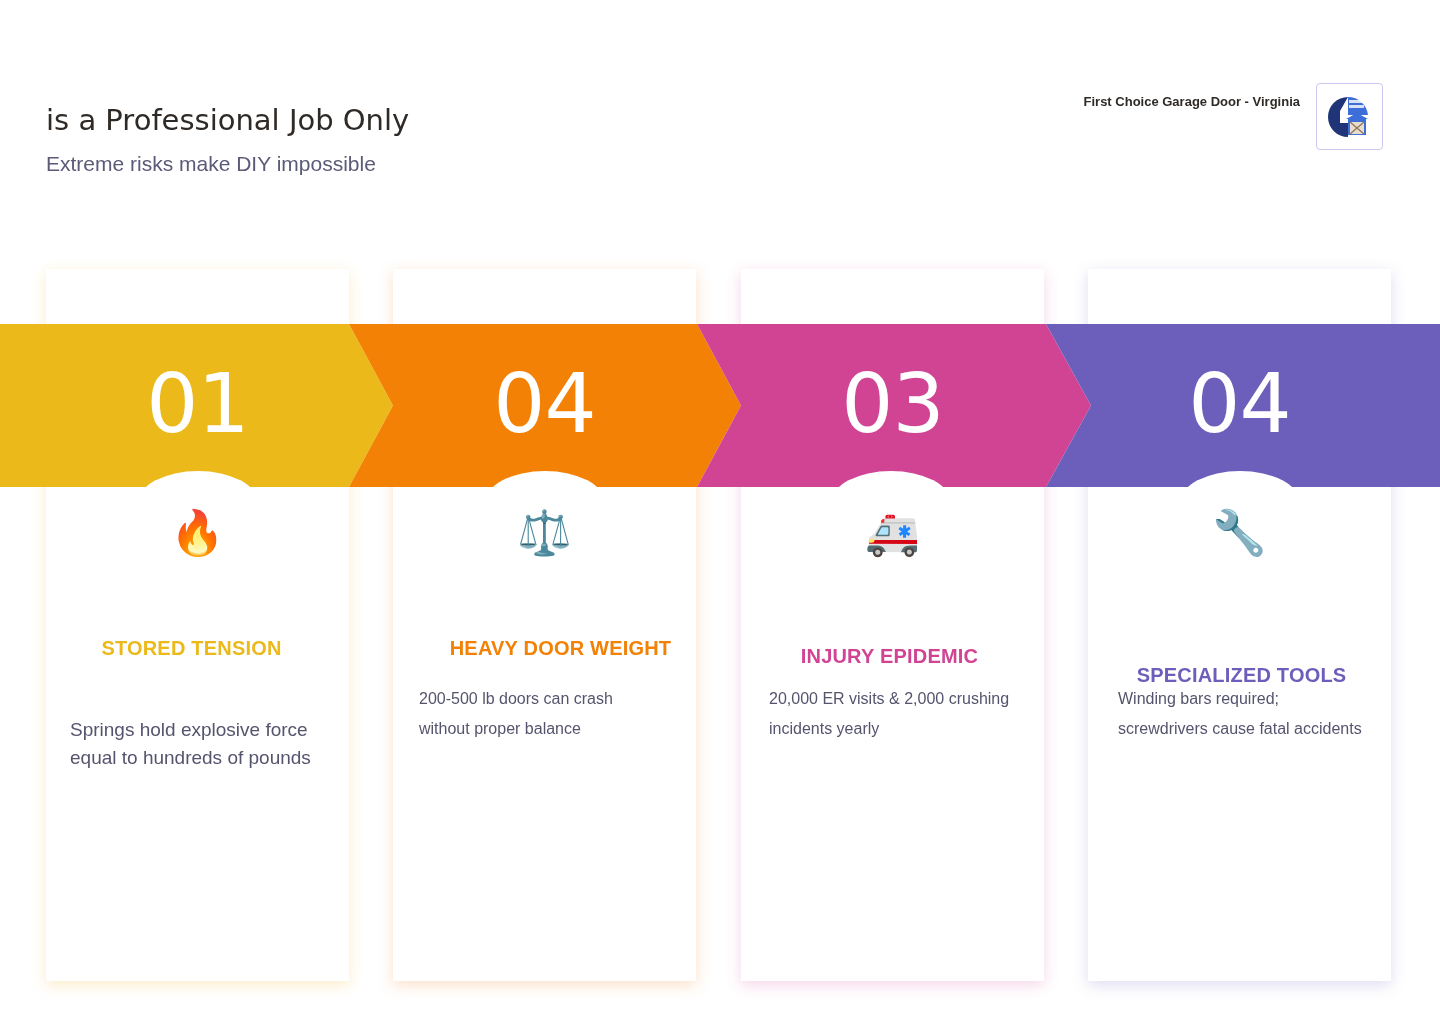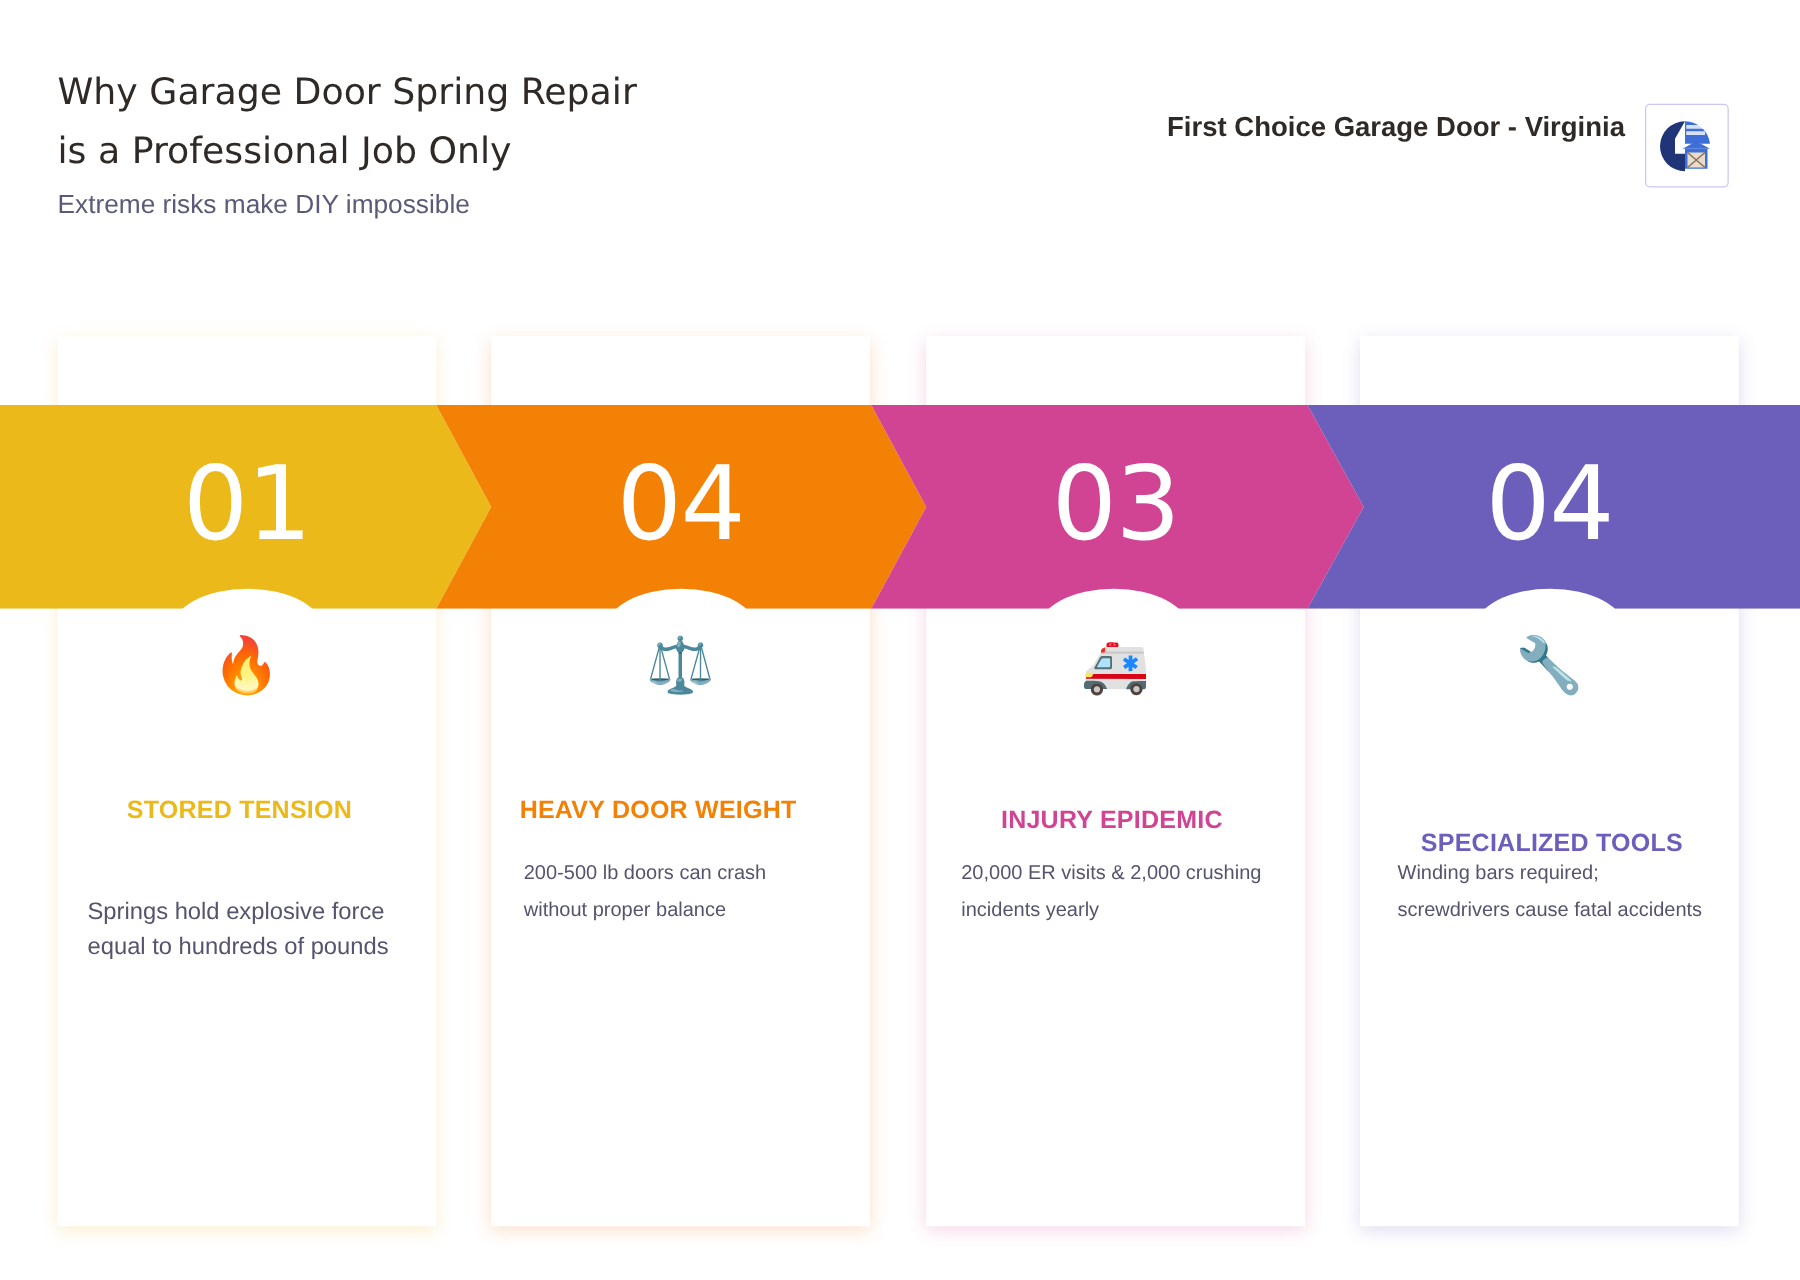--- a/index.html
+++ b/index.html
@@ -12,21 +12,21 @@
     font-size: 29px; line-height: 47px; color: #2f2a26; font-weight: normal;
     letter-spacing: 0px;
   }
   .subtitle {
     position: absolute; left: 46px; top: 152px;
     font-family: "Liberation Sans", sans-serif;
     font-size: 21px; color: #5b5a78;
   }
 
   .brand { position: absolute; right: 140px; top: 90px; text-align: right; }
-  .brand-name { font-family: "Liberation Sans", sans-serif; font-weight: bold; font-size: 22px; color: #2f2a26; line-height: 24px; }
+  .brand-name { font-family: "Liberation Sans", sans-serif; font-weight: bold; font-size: 13px; color: #2f2a26; line-height: 24px; }
   .brand-url { font-family: "Liberation Sans", sans-serif; font-size: 17px; color: #5b5a78; line-height: 28px; }
   .logo {
     position: absolute; left: 1316px; top: 83px; width: 67px; height: 67px;
     border: 1px solid #c9c8f0; border-radius: 4px; background: #fff;
     display: flex; align-items: center; justify-content: center;
   }
 
   .card {
     position: absolute; top: 269px; width: 303px; height: 712px; background: #fff;
   }
@@ -62,21 +62,21 @@
   .body-text {
     position: absolute; width: 260px;
     font-family: "Liberation Sans", sans-serif; font-size: 16px; line-height: 30px;
     color: #55546e;
   }
 </style>
 </head>
 <body>
 
 <h1 class="title">
-  <span>Why Garage Door Spring Repair</span><br>
+  <br>
   <span>is a Professional Job Only</span>
 </h1>
 <div class="subtitle">Extreme risks make DIY impossible</div>
 
 <div class="brand">
   <div class="brand-name">First Choice Garage Door - Virginia</div>
 </div>
 <div class="logo">
   <svg width="48" height="48" viewBox="0 0 48 48">
     <path d="M22 4 A20 20 0 0 0 22 44 L22 30 L14 30 L14 18 Z" fill="#1f3577"></path>
@@ -113,20 +113,20 @@
 <div class="tab" style="left:485px;"></div>
 <div class="tab" style="left:831px;"></div>
 <div class="tab" style="left:1180px;"></div>
 
 <div class="icon" style="left:46px;">🔥</div>
 <div class="icon" style="left:393px;">⚖️</div>
 <div class="icon" style="left:741px;">🚑</div>
 <div class="icon" style="left:1088px;">🔧</div>
 
 <div class="heading" style="left:40px;  top:637px; color:#EBB91A;">STORED TENSION</div>
-<div class="heading" style="left:375px; top:637px; color:#F28105;">HEAVY DOOR WEIGHT</div>
+<div class="heading" style="left:409px; top:637px; color:#F28105;">HEAVY DOOR WEIGHT</div>
 <div class="heading" style="left:738px; top:645px; color:#D04493;">INJURY EPIDEMIC</div>
 <div class="heading" style="left:1090px; top:649px; color:#6C5EBB;margin-top:15px;">SPECIALIZED TOOLS</div>
 
 <div class="body-text" style="left:70px;  top:716px; font-size:19px; line-height:28px; width:245px;">Springs hold explosive force equal to hundreds of pounds</div>
 <div class="body-text" style="left:419px; top:684px; width:235px;">200-500 lb doors can crash without proper balance</div>
 <div class="body-text" style="left:769px; top:684px; width:260px;">20,000 ER visits &amp; 2,000 crushing incidents yearly</div>
 <div class="body-text" style="left:1118px; top:684px; width:255px;">Winding bars required; screwdrivers cause fatal accidents</div>
 
 </body></html>

